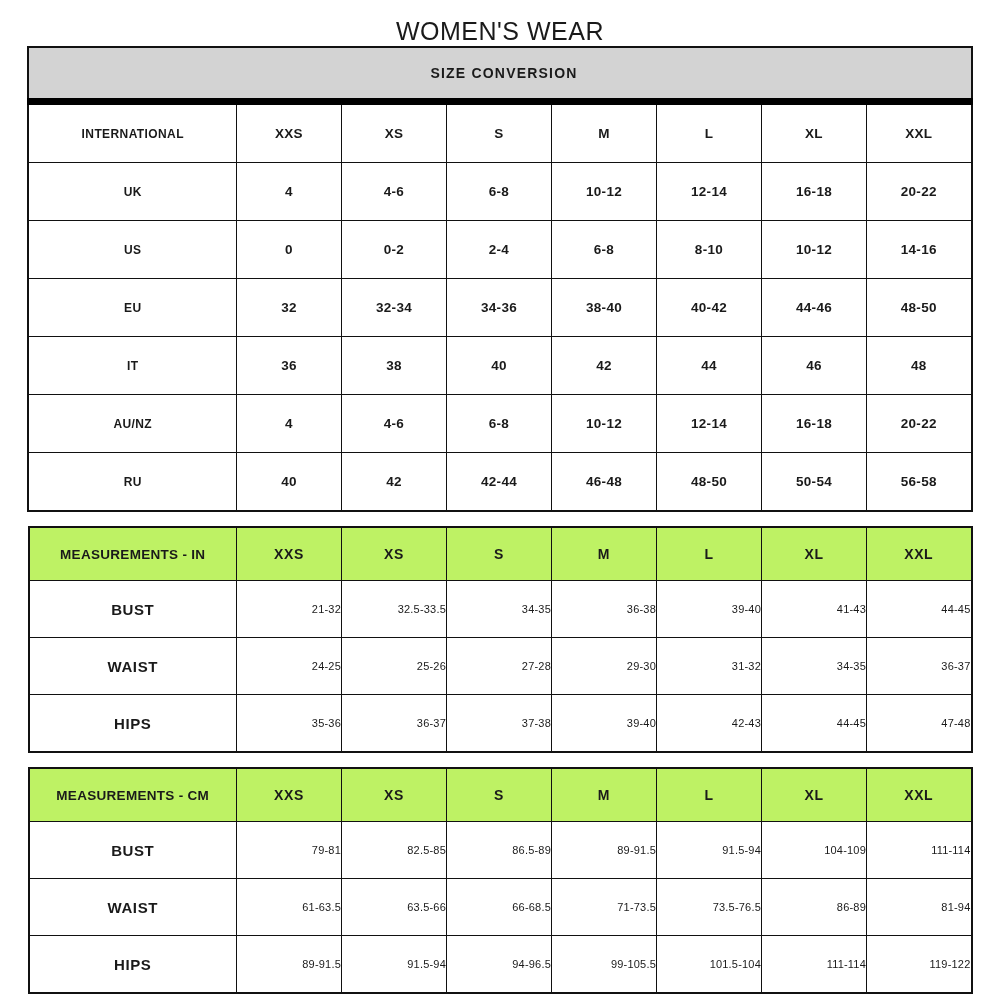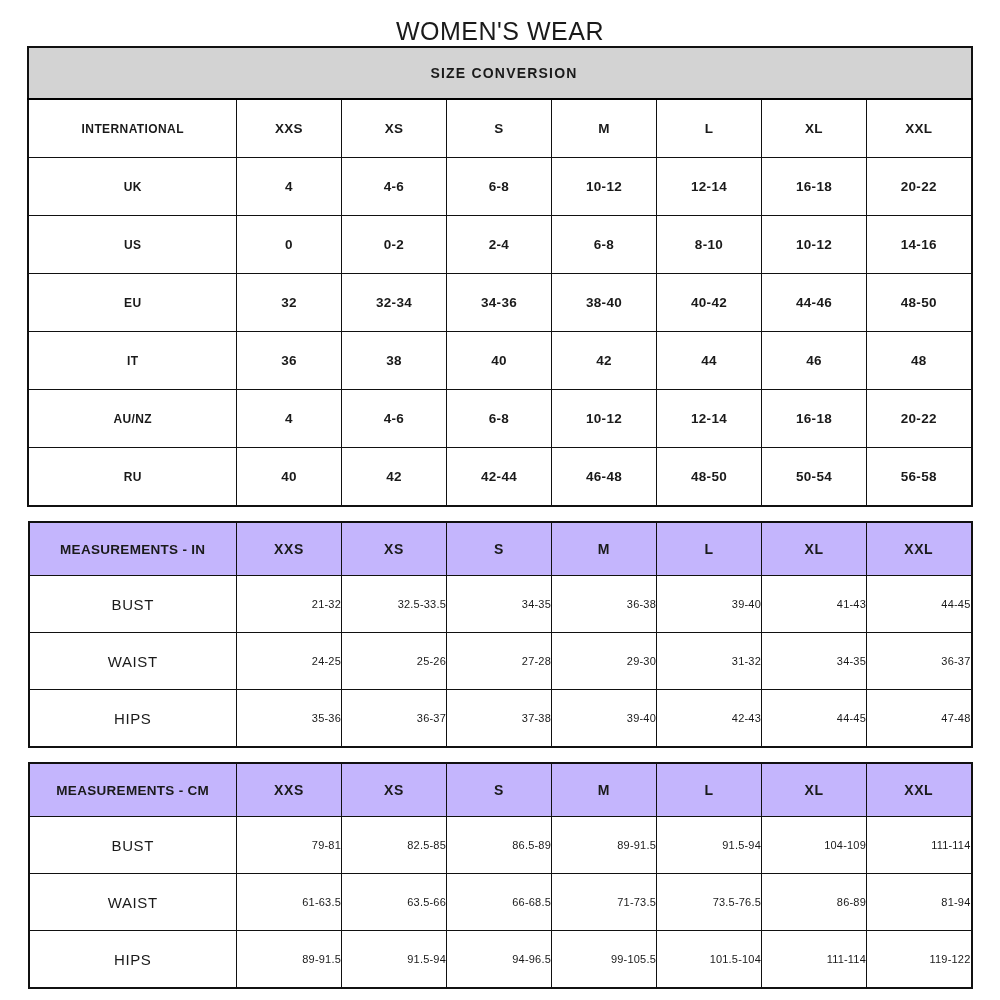--- a/index.html
+++ b/index.html
@@ -48,51 +48,51 @@
     color: #1a1a1a;
     padding: 0;
   }
   
   #size-conversion-table .banner {
     background: #d3d3d3;
     height: 50px;
     font-size: 14px;
     font-weight: 700;
     letter-spacing: 1.2px;
-    border-bottom: 2px solid #000000;
+    border-bottom: 7px solid #000000;
     padding-left: 8px;
   }
   #size-conversion-table tr.data-row td {
     height: 57px;
   }
   #size-conversion-table td.rowlabel {
     font-size: 12px;
     letter-spacing: 0.4px;
   }
   #size-conversion-table td.cell {
     font-size: 13.5px;
     letter-spacing: 0.3px;
   }
   
   .meas-table thead th {
-    background: #c4b5fd;
+    background: #bef264;
     height: 52px;
     font-size: 14px;
     letter-spacing: 0.6px;
   }
   .meas-table thead th.corner {
     font-size: 13.5px;
     letter-spacing: 0.3px;
   }
   .meas-table tbody td {
     height: 56px;
   }
   .meas-table tbody td.rowlabel {
     font-size: 15px;
-    font-weight: 400;
+    font-weight: 700;
     letter-spacing: 0.6px;
   }
   .meas-table tbody td.cell {
     font-size: 11px;
     font-weight: 400;
     letter-spacing: 0.2px;
     text-align: right;
   }
   col.c-label { width: 208px; }
   col.c-data  { width: 105px; }

